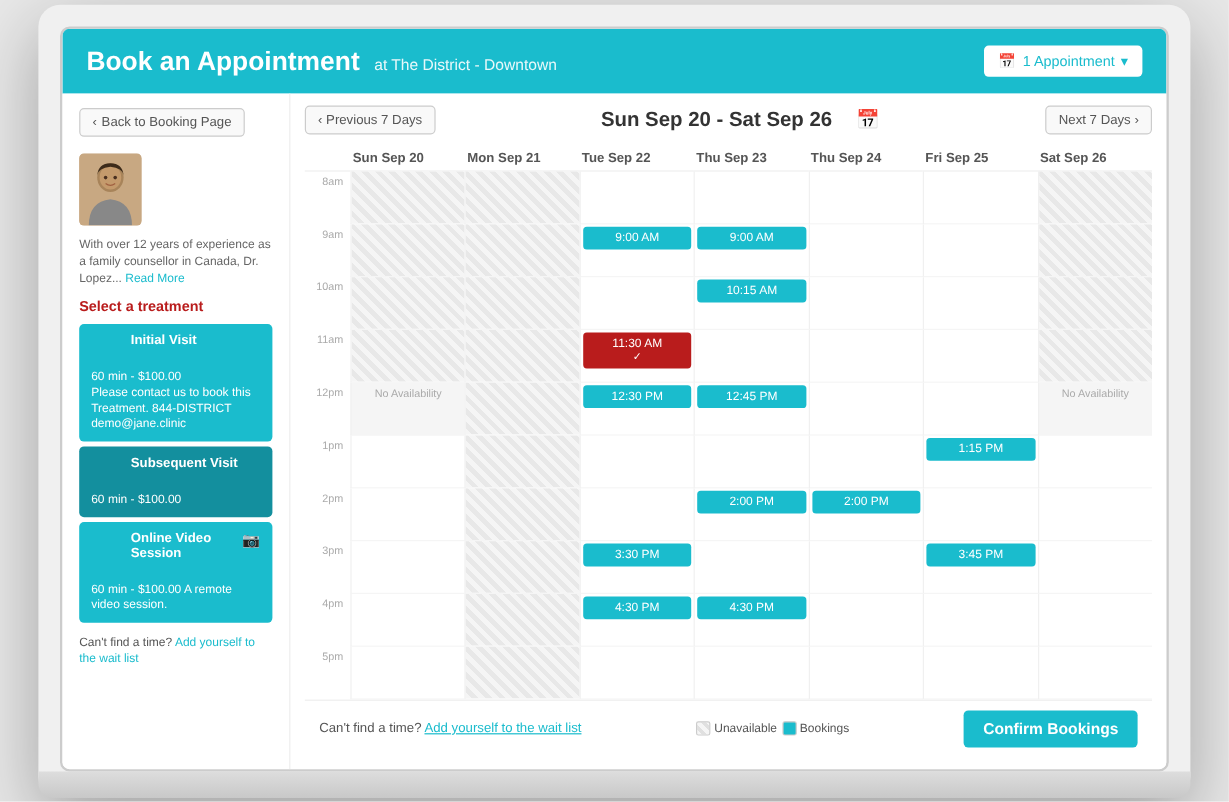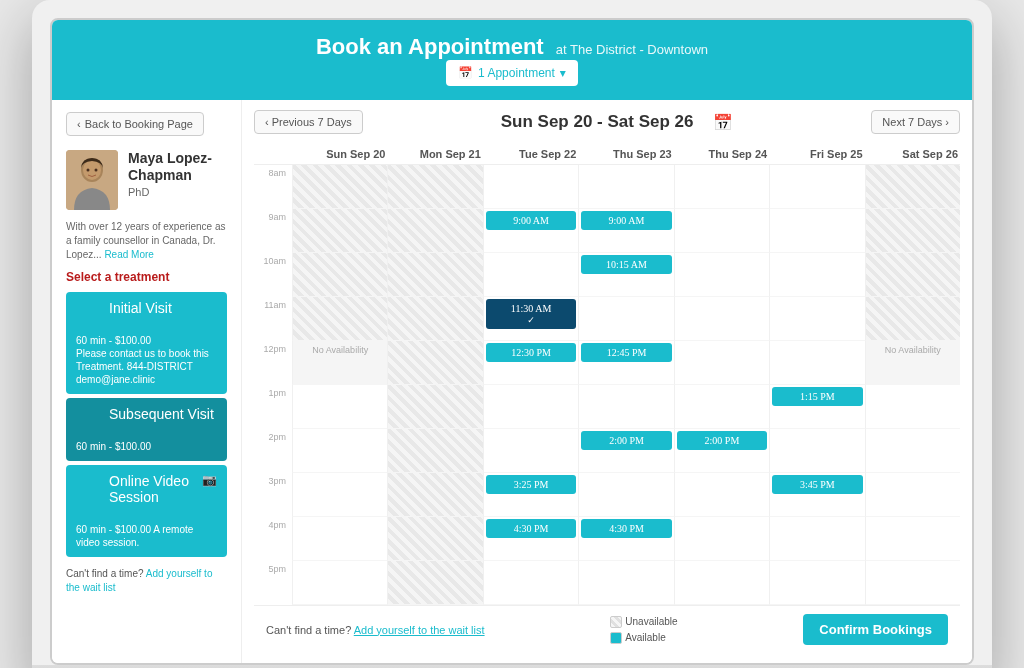--- a/index.html
+++ b/index.html
@@ -33,21 +33,20 @@
     }
 
     
     .app-header {
       background: #1abccd;
       padding: 14px 20px;
       display: flex;
       align-items: center;
       justify-content: space-between;
       color: white;
-      flex-direction: column;
     }
     .app-header h1 {
       font-size: 22px;
       font-weight: 300;
     }
     .app-header h1 strong {
       font-weight: 600;
     }
     .app-header .subtitle {
       font-size: 13px;
@@ -142,22 +141,22 @@
       margin-bottom: 4px;
       cursor: pointer;
     }
     .treatment-item.secondary {
       background: #138f9e;
     }
     .treatment-item.tertiary {
       background: #1abccd;
     }
     .treatment-name {
-      font-size: 14px;
-      font-weight: 400;
+      font-size: 11px;
+      font-weight: 700;
       padding-left: 33px;
     }
     .treatment-info {
       font-size: 10px;
       margin-top: 18px;
       line-height: 1.3;
     }
     .video-icon {
       float: right;
       font-size: 12px;
@@ -204,21 +203,21 @@
       font-size: 16px;
     }
 
     
     .calendar-grid {
       display: grid;
       grid-template-columns: 38px repeat(7, 1fr);
       font-size: 10px;
     }
     .day-header {
-      text-align: right;
+      text-align: left;
       padding: 4px 2px;
       font-size: 11px;
       font-weight: 600;
       color: #555;
       border-bottom: 1px solid #eee;
     }
     .time-label {
       color: #aaa;
       font-size: 9px;
       padding-top: 3px;
@@ -250,24 +249,23 @@
       padding: 4px 6px;
       border-radius: 3px;
       font-size: 10px;
       font-weight: 500;
       cursor: pointer;
       position: absolute;
       left: 2px;
       right: 2px;
       top: 2px;
       text-align: center;
-      font-family: Liberation Serif, serif;
     }
     .appt-block.orange {
-      background: #0c4a6e;
+      background: #b91c1c;
       text-align: center;
     }
     .appt-block .check {
       font-size: 9px;
     }
     .no-avail-label {
       font-size: 9px;
       color: #aaa;
       text-align: center;
       padding-top: 4px;
@@ -284,21 +282,20 @@
     }
     .footer-left {
       font-size: 11px;
       color: #555;
     }
     .footer-left a { color: #1abccd; }
     .legend {
       display: flex;
       gap: 4px;
       align-items: flex-start;
-      flex-direction: column;
     }
     .legend-item {
       display: flex;
       align-items: center;
       gap: 3px;
       font-size: 10px;
       color: #555;
     }
     .legend-dot {
       width: 12px;
@@ -355,24 +352,20 @@
 
               <path d="M15 18 Q16 8 26 8 Q36 8 37 18 Q36 12 26 11 Q16 12 15 18Z" fill="#3d2b1a"></path>
 
               <path d="M8 60 Q8 40 26 38 Q44 40 44 60Z" fill="#888"></path>
 
               <ellipse cx="22" cy="20" rx="1.5" ry="1.5" fill="#4a3020"></ellipse>
               <ellipse cx="30" cy="20" rx="1.5" ry="1.5" fill="#4a3020"></ellipse>
               <path d="M22 25 Q26 28 30 25" stroke="#a06040" stroke-width="1" fill="none"></path>
             </svg>
           </div>
-          <div>
-            <div class="provider-name">Maya Lopez-Chapman</div>
-            <div class="provider-title">PhD</div>
-          </div>
         </div>
 
         <div class="provider-bio">
           <span>With over 12 years of experience as a family counsellor in Canada, Dr. Lopez...</span>
           <a href="#">Read More</a>
         </div>
 
         <div class="select-treatment-label">Select a treatment</div>
 
         <div class="treatment-item">
@@ -506,21 +499,21 @@
           <div class="time-slot">
             <div class="appt-block">2:00 PM</div>
           </div>
           <div class="time-slot"></div>
           <div class="time-slot"></div>
 
           <div class="time-label">3pm</div>
           <div class="time-slot"></div>
           <div class="time-slot no-avail"></div>
           <div class="time-slot">
-            <div class="appt-block">3:25 PM</div>
+            <div class="appt-block">3:30 PM</div>
           </div>
           <div class="time-slot"></div>
           <div class="time-slot"></div>
           <div class="time-slot">
             <div class="appt-block">3:45 PM</div>
           </div>
           <div class="time-slot"></div>
 
           <div class="time-label">4pm</div>
           <div class="time-slot"></div>
@@ -550,21 +543,21 @@
             <span>Can't find a time?</span>
             <a href="#">Add yourself to the wait list</a>
           </div>
           <div class="legend">
             <div class="legend-item">
               <div class="legend-dot" style="background: repeating-linear-gradient(45deg,#f5f5f5,#f5f5f5 3px,#e0e0e0 3px,#e0e0e0 6px);"></div>
               <span>Unavailable</span>
             </div>
             <div class="legend-item">
               <div class="legend-dot" style="background:#1abccd;"></div>
-              <span>Available</span>
+              <span>Bookings</span>
             </div>
           </div>
           <button class="confirm-btn">Confirm Bookings</button>
         </div>
       </div>
     </div>
 
   </div>
   <div class="laptop-base"></div>
 </div>

